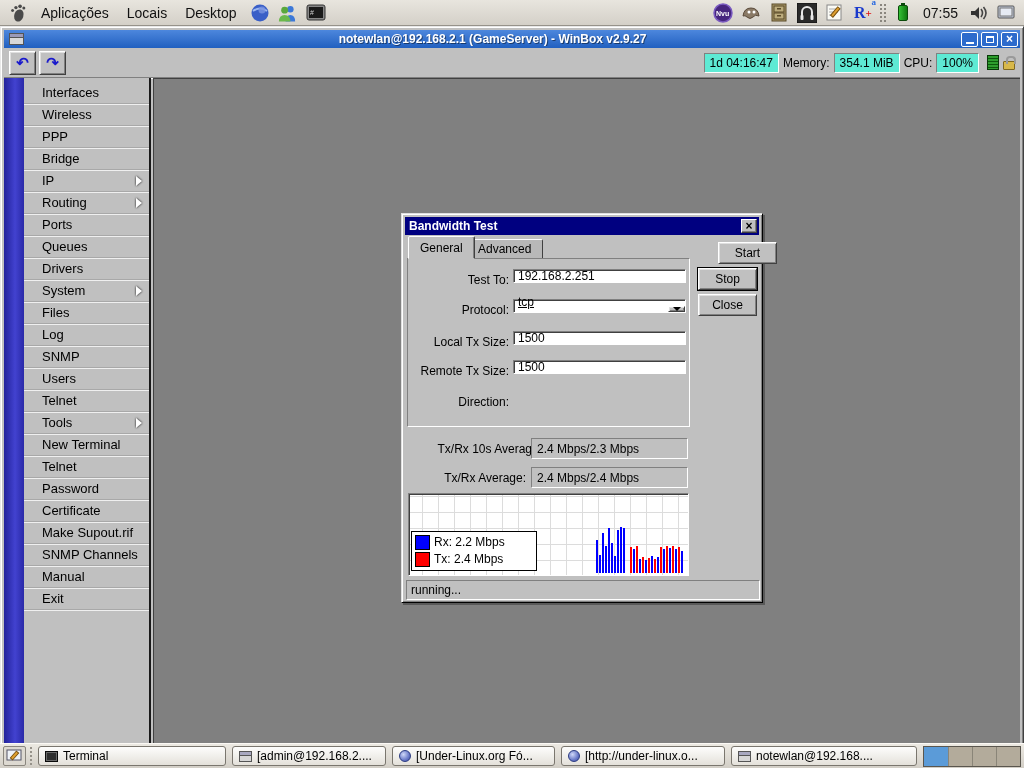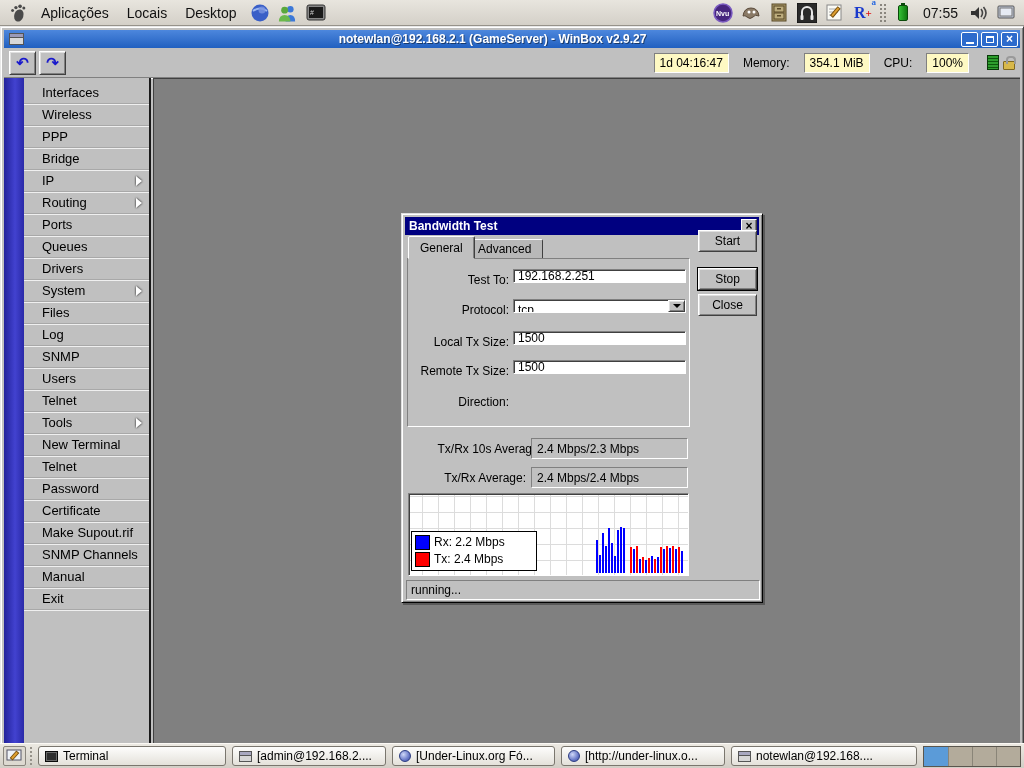--- a/index.html
+++ b/index.html
@@ -41,22 +41,22 @@
 
   #wtoolbar { position:absolute; left:3px; top:21px; right:3px; height:30px; background:#c0c0c0;
               display:flex; align-items:center; padding:0 5px;
               border-bottom:1px solid #808080; box-shadow:0 1px 0 #fff; }
   .tbtn { width:27px; height:24px; margin-right:3px; background:#c0c0c0;
           border:1px solid; border-color:#fff #404040 #404040 #fff;
           box-shadow:inset 1px 1px 0 #dfdfdf, inset -1px -1px 0 #808080;
           display:flex; align-items:center; justify-content:center;
           color:#1a1acc; font-size:15px; font-weight:bold; }
   #wtoolbar .spacer { flex:1; }
-  .statbox { background:#fef9c3; border:1px solid; border-color:#808080 #fff #fff #808080;
-             padding:2px 5px; font-size:12px; margin:0 12px; white-space:nowrap; }
+  .statbox { background:#5eead4; border:1px solid; border-color:#808080 #fff #fff #808080;
+             padding:2px 5px; font-size:12px; margin:0 2px; white-space:nowrap; }
   .statlbl { font-size:12px; margin:0 2px; white-space:nowrap; }
   .cpubars { width:12px; height:15px; margin:0 4px 0 6px; border:1px solid #0a3a0a;
              background:repeating-linear-gradient(#2e9e2e 0 2px, #0d5a0d 2px 3px); }
   .padlock { width:12px; height:9px; background:#d8b84a; border:1px solid #806820; border-radius:1px;
              position:relative; margin-top:5px; }
   .padlock:before { content:""; position:absolute; left:2px; top:-6px; width:6px; height:6px;
                     border:2px solid #9a9a9a; border-bottom:none; border-radius:4px 4px 0 0; }
 
   #wmain { position:absolute; left:3px; top:51px; right:3px; bottom:3px; }
   #brandstrip { position:absolute; left:0; top:0; bottom:0; width:20px;
@@ -90,21 +90,21 @@
   #tab-general  { left:6px;  top:22px; height:23px; z-index:3; box-shadow:inset -1px 0 0 #808080; }
   #tab-advanced { left:64px; top:25px; height:20px; z-index:1; background:#b8b8b8; }
   #tabframe { position:absolute; left:5px; top:44px; width:283px; height:169px;
               border:1px solid; border-color:#808080 #fff #fff #808080; z-index:2; }
   .flabel { position:absolute; width:99px; text-align:right; font-size:12px; z-index:4; }
   .tfield { position:absolute; left:111px; width:173px; height:14px; background:#fff;
             border:1px solid; border-color:#808080 #fff #fff #808080;
             box-shadow:inset 1px 1px 0 #404040; z-index:4;text-decoration:underline; }
   .tfield input { width:100%; height:100%; border:none; outline:none; background:transparent;
                   font-family:"Liberation Sans",sans-serif; font-size:12px; padding:0 4px; }
-  .combo { display:flex; }
+  .combo { display:flex;align-items:flex-end; }
   .combo .cval { flex:1; font-size:12px; padding:3px 4px; white-space:nowrap; overflow:hidden; }
   .combo .cval.sel { background:#000080; color:#fff; outline:1px dotted #c0c0c0; outline-offset:-2px; }
   .cbtn { width:17px; background:#c0c0c0; border:1px solid; border-color:#fff #404040 #404040 #fff;
           box-shadow:inset 1px 1px 0 #dfdfdf, inset -1px -1px 0 #808080;
           display:flex; align-items:center; justify-content:center; }
   .cbtn i { width:0; height:0; border-top:4px solid #000; border-left:4px solid transparent;
             border-right:4px solid transparent; }
   .abtn { position:absolute; left:296px; width:59px; height:22px; background:#c0c0c0;
           border:1px solid; border-color:#fff #404040 #404040 #fff;
           box-shadow:inset 1px 1px 0 #dfdfdf, inset -1px -1px 0 #808080;
@@ -398,21 +398,21 @@
       <input value="1500" style="">
     </div>
 
     <span class="flabel" style="left:8px; top:150px;">Remote Tx Size:</span>
     <div class="tfield" style="top:146px;">
       <input value="1500" style="">
     </div>
 
     <span class="flabel" style="left:8px; top:181px;">Direction:</span>
 
-    <div class="abtn" style="top:16px;">Start</div>
+    <div class="abtn" style="top:28px;margin-left:20px;">Start</div>
     <div class="abtn default" style="top:54px;">Stop</div>
     <div class="abtn" style="top:80px;">Close</div>
 
     <span class="flabel" style="left:24px; top:228px; width:116px;">Tx/Rx 10s Average:</span>
     <div class="statfield" style="top:224px;">2.4 Mbps/2.3 Mbps</div>
 
     <span class="flabel" style="left:8px; top:257px; width:116px;">Tx/Rx Average:</span>
     <div class="statfield" style="top:253px;">2.4 Mbps/2.4 Mbps</div>
 
     <div id="bwchart">

